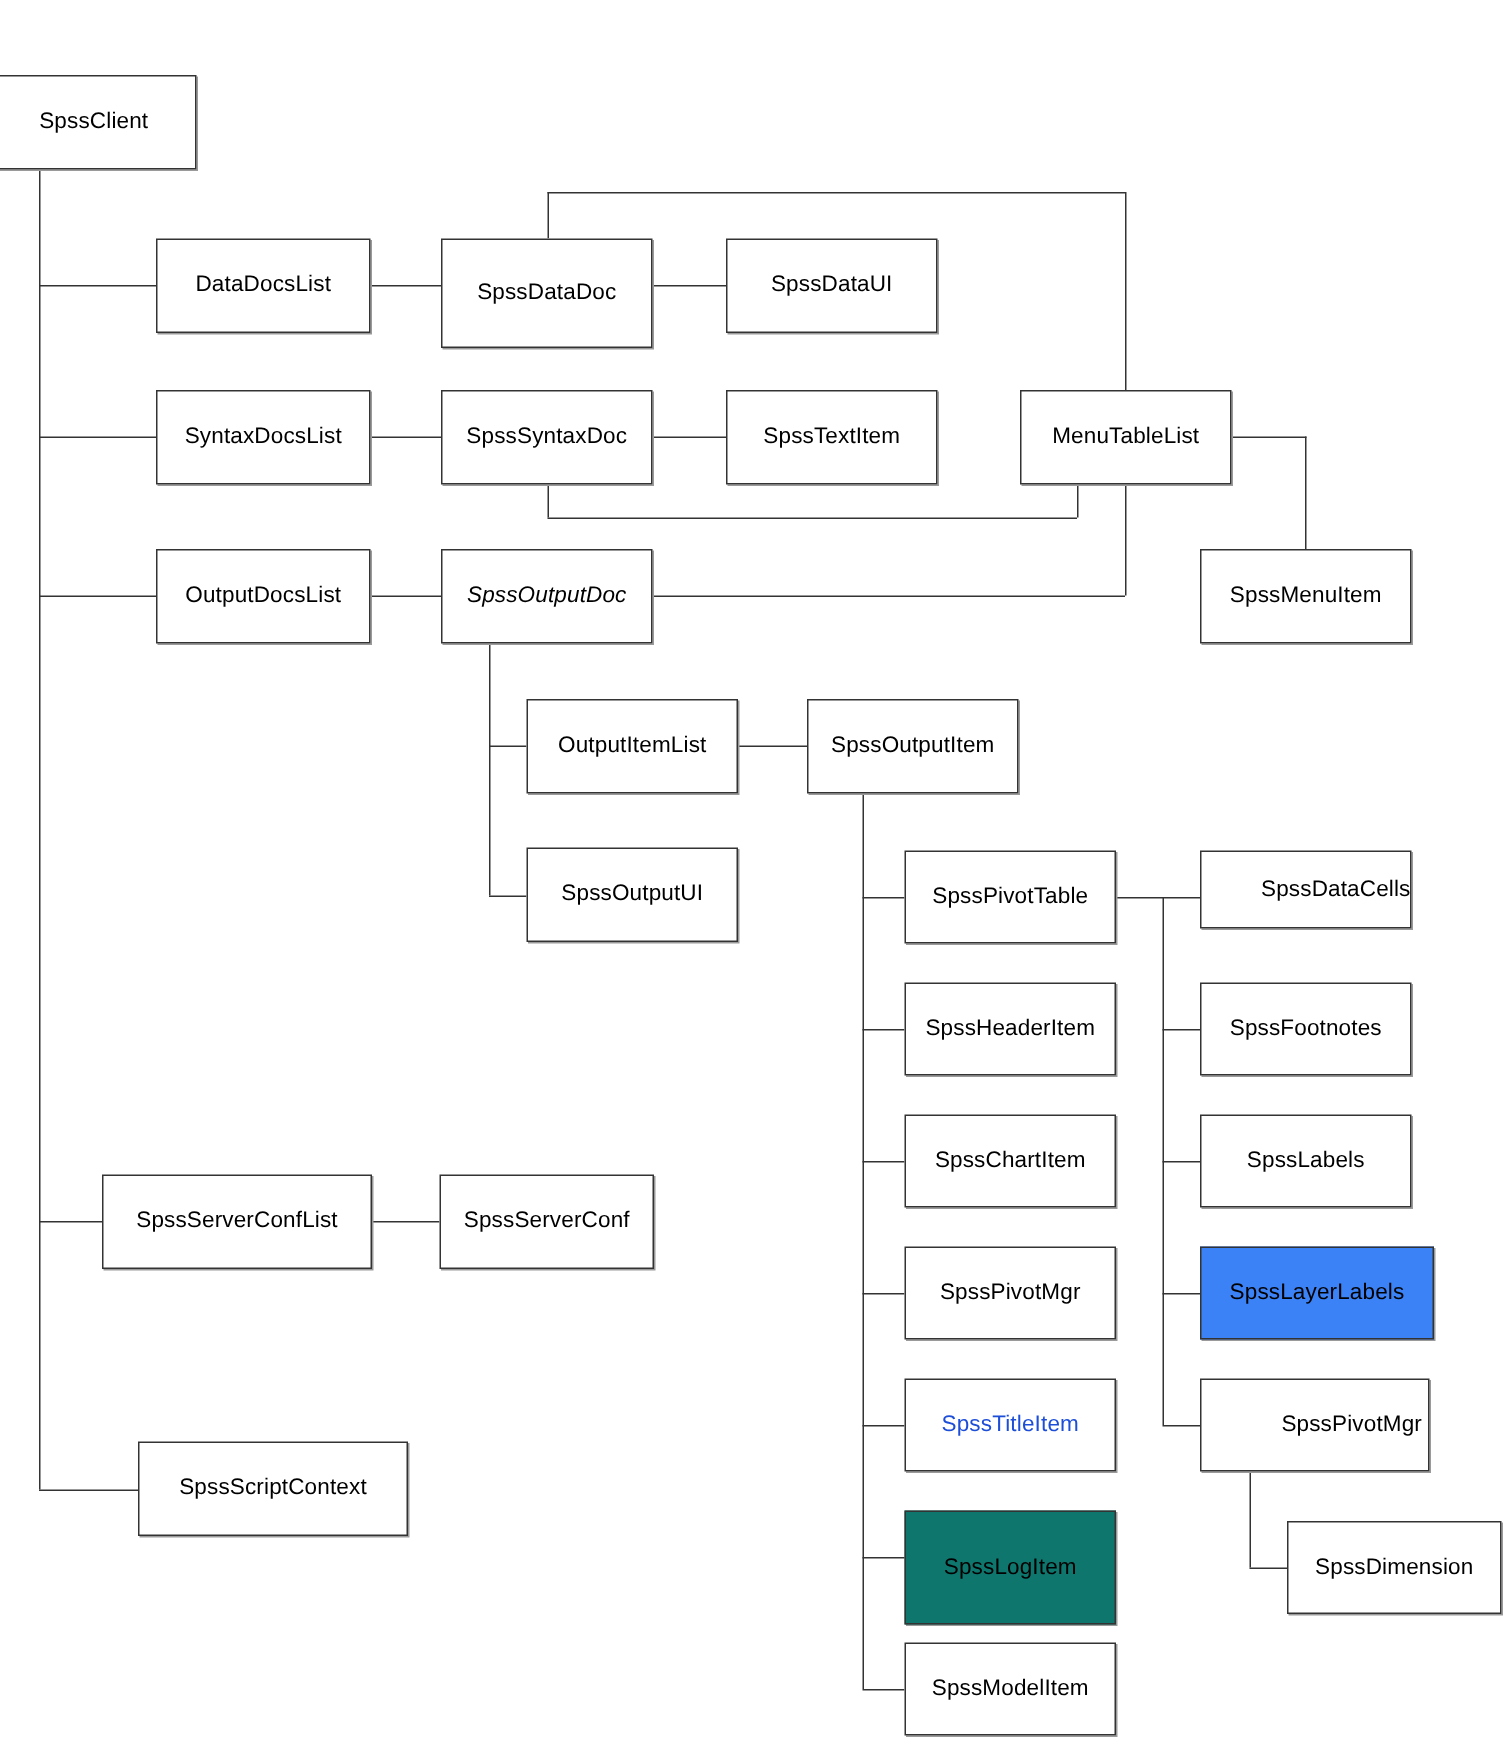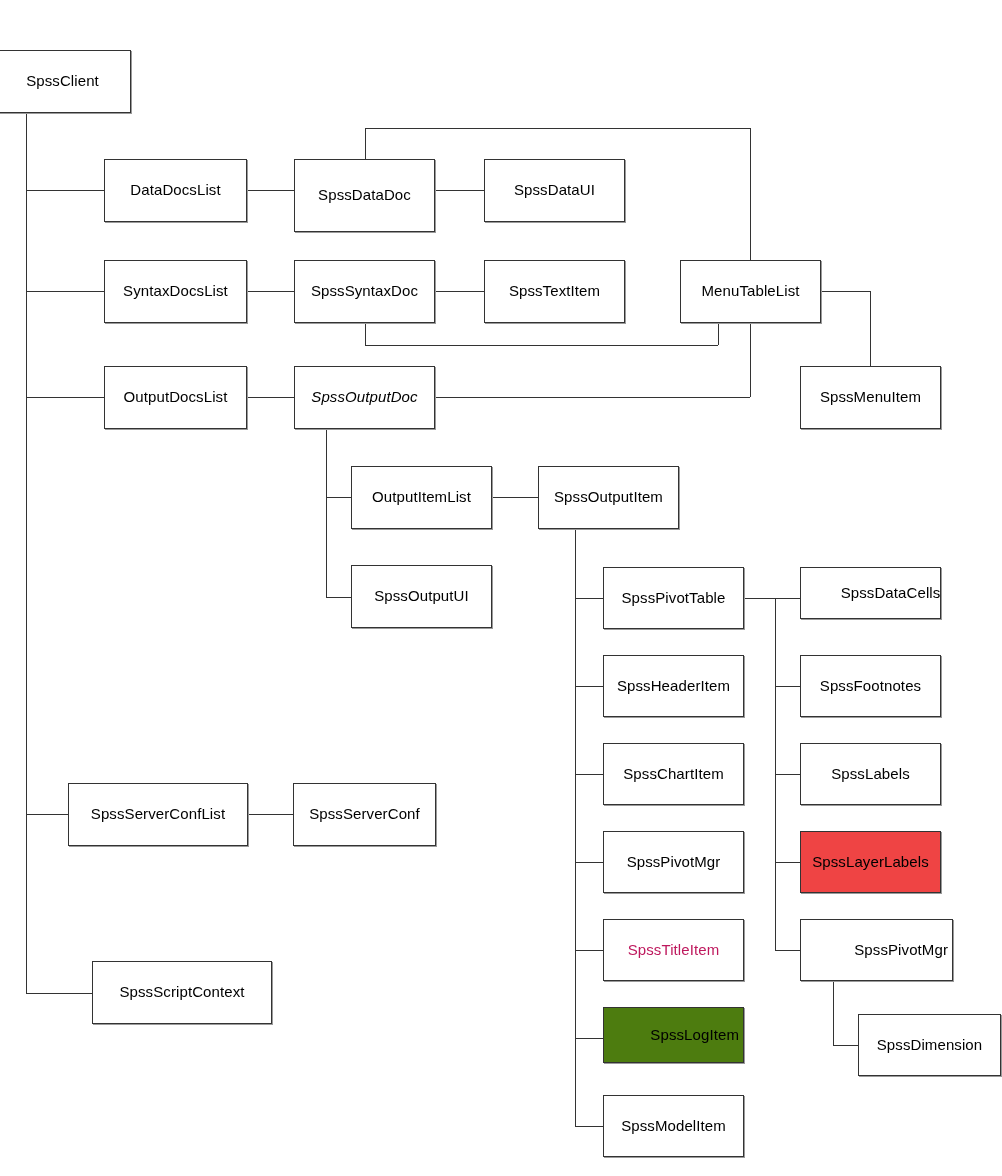--- a/index.html
+++ b/index.html
@@ -148,33 +148,33 @@
       </div>
       <div class="node" style="left: 68px; top: 783px; width: 180px; height: 63px; background: rgb(255, 255, 255); border-color: rgb(51, 51, 51); box-shadow: rgb(154, 154, 154) 1px 1px 0px 0px; color: rgb(0, 0, 0);">
         <span class="lbl">SpssServerConfList</span>
       </div>
       <div class="node" style="left: 293px; top: 783px; width: 143px; height: 63px; background: rgb(255, 255, 255); border-color: rgb(51, 51, 51); box-shadow: rgb(154, 154, 154) 1px 1px 0px 0px; color: rgb(0, 0, 0);">
         <span class="lbl">SpssServerConf</span>
       </div>
       <div class="node" style="left: 603px; top: 831px; width: 141px; height: 62px; background: rgb(255, 255, 255); border-color: rgb(51, 51, 51); box-shadow: rgb(154, 154, 154) 1px 1px 0px 0px; color: rgb(0, 0, 0);">
         <span class="lbl">SpssPivotMgr</span>
       </div>
-      <div class="node" style="left: 800px; top: 831px; width: 141px; height: 62px; background: #ef4444; border-color: rgb(51, 51, 51); box-shadow: rgb(154, 154, 154) 1px 1px 0px 0px; color: rgb(0, 0, 0);">
+      <div class="node" style="left: 800px; top: 831px; width: 156px; height: 62px; background: #3b82f6; border-color: rgb(51, 51, 51); box-shadow: rgb(154, 154, 154) 1px 1px 0px 0px; color: rgb(0, 0, 0);">
         <span class="lbl">SpssLayerLabels</span>
       </div>
-      <div class="node" style="left: 603px; top: 919px; width: 141px; height: 62px; background: rgb(255, 255, 255); border-color: rgb(51, 51, 51); box-shadow: rgb(154, 154, 154) 1px 1px 0px 0px; color: #be185d;">
+      <div class="node" style="left: 603px; top: 919px; width: 141px; height: 62px; background: rgb(255, 255, 255); border-color: rgb(51, 51, 51); box-shadow: rgb(154, 154, 154) 1px 1px 0px 0px; color: #1d4ed8;">
         <span class="lbl">SpssTitleItem</span>
       </div>
       <div class="node" style="left: 800px; top: 919px; width: 153px; height: 62px; background: rgb(255, 255, 255); border-color: rgb(51, 51, 51); box-shadow: rgb(154, 154, 154) 1px 1px 0px 0px; color: rgb(0, 0, 0); justify-content: flex-end;">
         <span class="lbl">SpssPivotMgr</span>
       </div>
       <div class="node" style="left: 92px; top: 961px; width: 180px; height: 63px; background: rgb(255, 255, 255); border-color: rgb(51, 51, 51); box-shadow: rgb(154, 154, 154) 1px 1px 0px 0px; color: rgb(0, 0, 0);">
         <span class="lbl">SpssScriptContext</span>
       </div>
-      <div class="node" style="left: 603px; top: 1007px; width: 141px; height: 56px; background: #4d7c0f; border-color: rgb(51, 51, 51); box-shadow: rgb(154, 154, 154) 1px 1px 0px 0px; color: rgb(0, 0, 0); justify-content: flex-end;">
+      <div class="node" style="left: 603px; top: 1007px; width: 141px; height: 76px; background: #0f766e; border-color: rgb(51, 51, 51); box-shadow: rgb(154, 154, 154) 1px 1px 0px 0px; color: rgb(0, 0, 0);">
         <span class="lbl">SpssLogItem</span>
       </div>
       <div class="node" style="left: 858px; top: 1014px; width: 143px; height: 62px; background: rgb(255, 255, 255); border-color: rgb(51, 51, 51); box-shadow: rgb(154, 154, 154) 1px 1px 0px 0px; color: rgb(0, 0, 0);">
         <span class="lbl">SpssDimension</span>
       </div>
       <div class="node" style="left: 603px; top: 1095px; width: 141px; height: 62px; background: rgb(255, 255, 255); border-color: rgb(51, 51, 51); box-shadow: rgb(154, 154, 154) 1px 1px 0px 0px; color: rgb(0, 0, 0);">
         <span class="lbl">SpssModelItem</span>
       </div>
     </div>
 </div>

